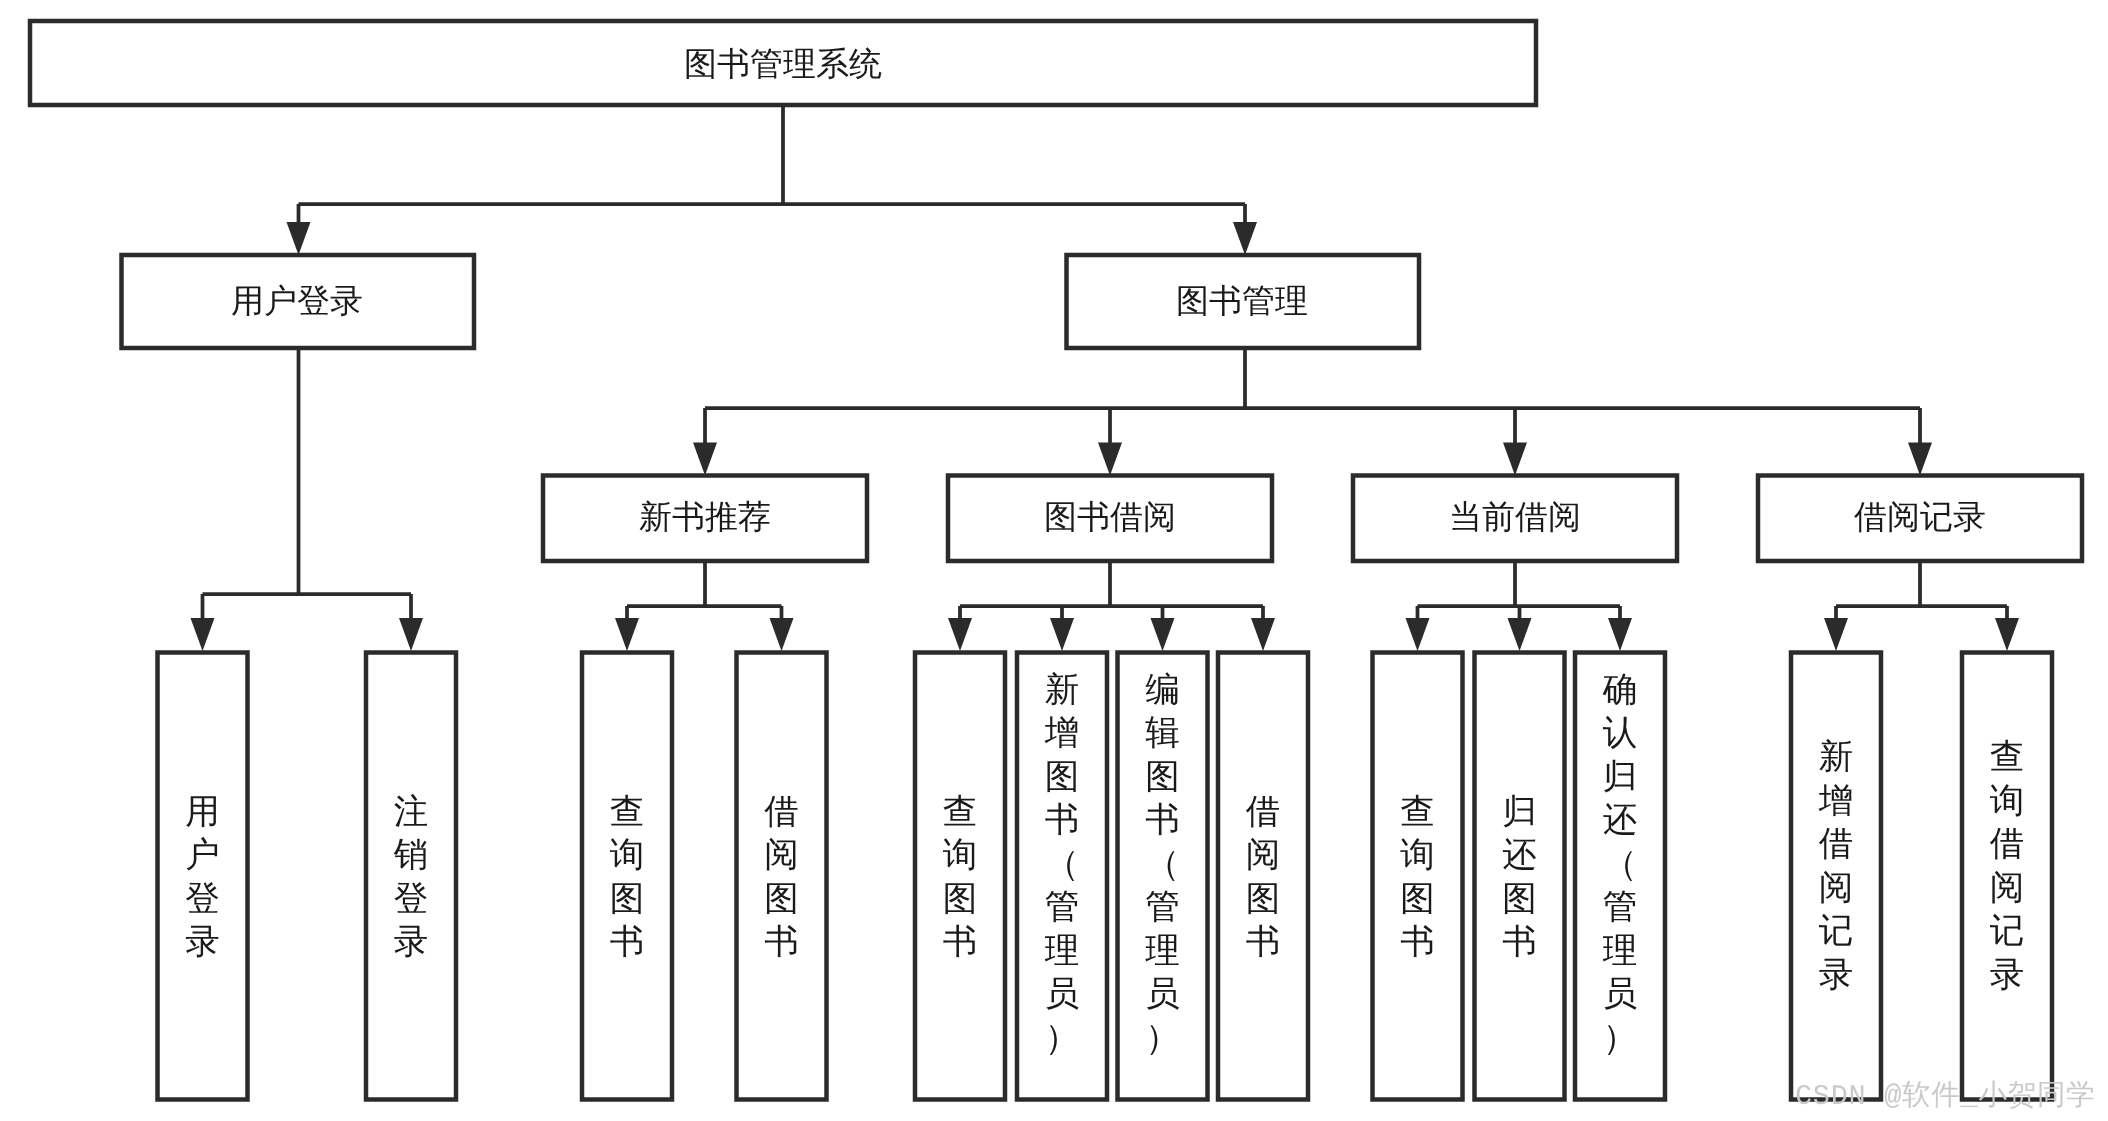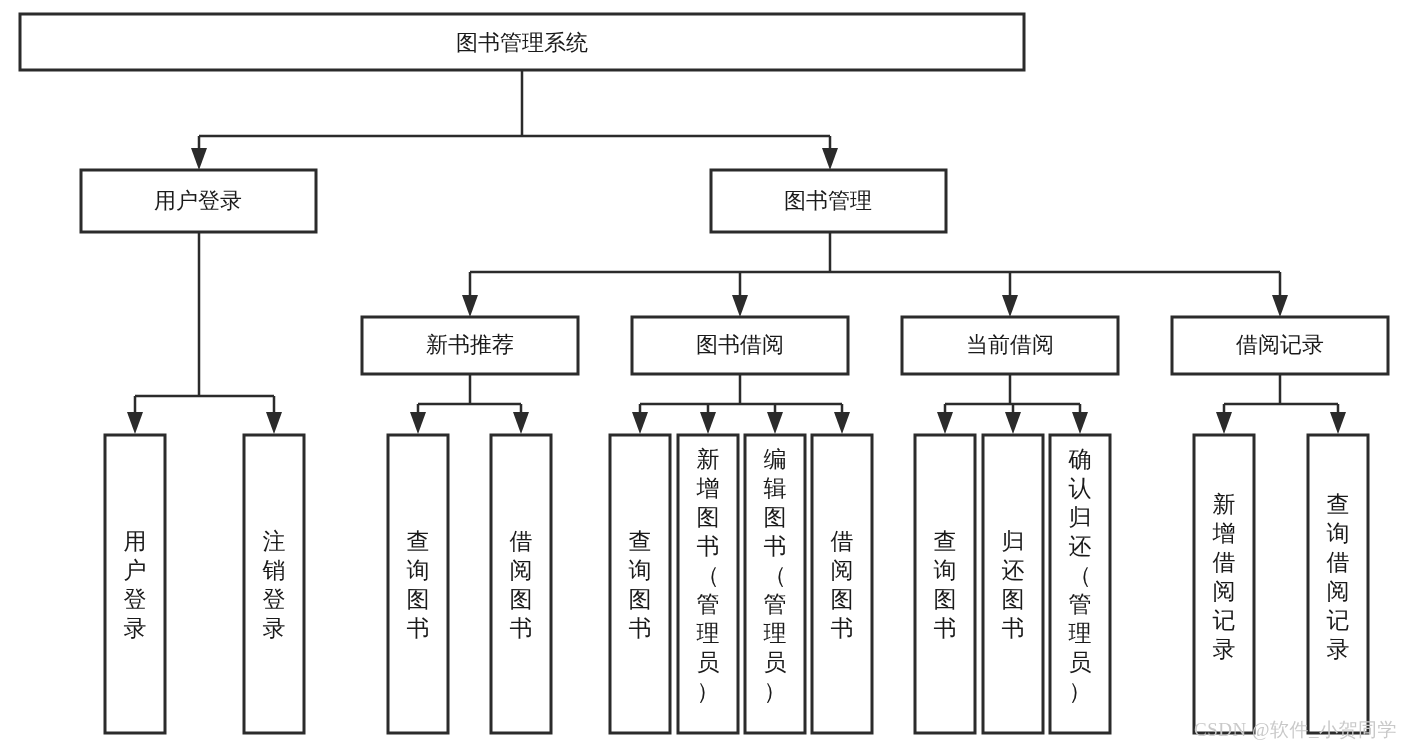--- a/index.html
+++ b/index.html
@@ -25,21 +25,21 @@
     font-size:23px;
     text-anchor:middle;
   }
   .connector{
     stroke:#2b2b2b;stroke-width:2.5;fill:none;
   }
   .arrow-head{fill:#2b2b2b;stroke:none;}
   .watermark{
     position:absolute;
     right:8px;bottom:4px;
-    font-family:Liberation Serif, serif;
+    font-family:Liberation Mono, monospace;
     font-size:19px;
     color:#c9c9c9;
     white-space:nowrap;
     letter-spacing:0.5px;
   }
 </style>
 </head>
 <body>
 
 <svg id="diagram" viewBox="0 0 1405 747">

